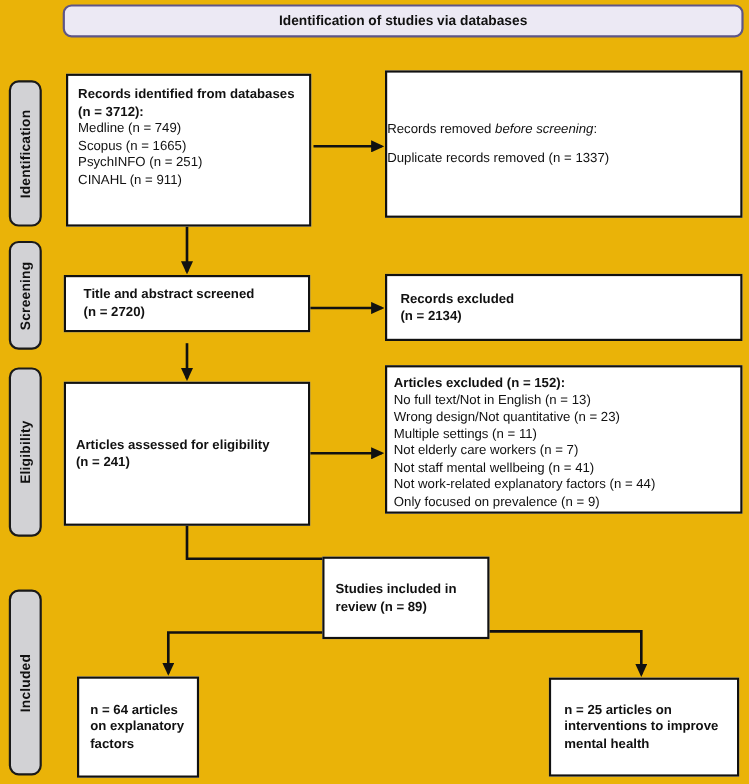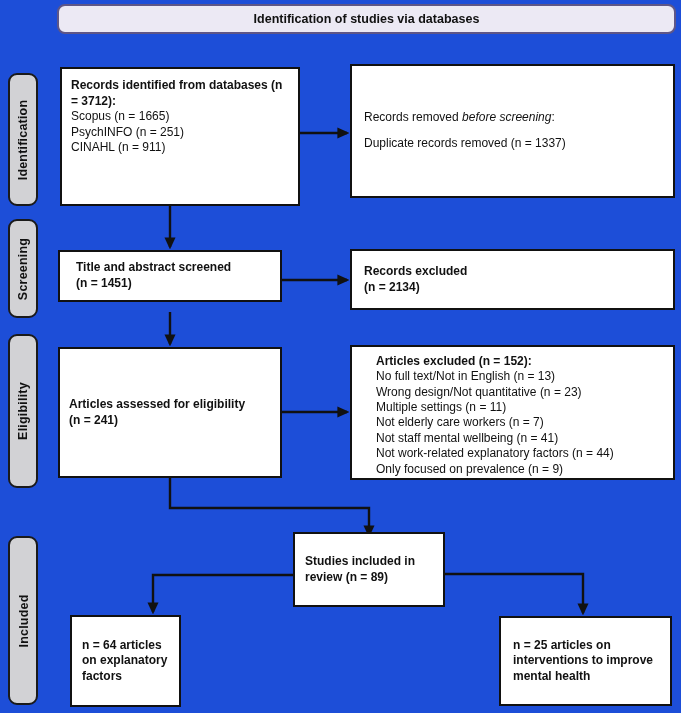--- a/index.html
+++ b/index.html
@@ -1,17 +1,17 @@
 <!DOCTYPE html>
 <html><head>
 <meta charset="utf-8">
 <style>
   html,body{margin:0;padding:0;background:#ffffff;}
   #canvas{
-    position:relative;width:681px;height:713px;background:#1d4ed8;
+    position:relative;width:681px;height:713px;background:#eab308;
     font-family:"Liberation Sans", sans-serif;color:#111;overflow:hidden;
   }
   .hdr{
     position:absolute;left:57px;top:4px;width:619px;height:30px;
     background:#ece9f4;border:2.5px solid #5e5687;border-radius:8px;
     display:flex;align-items:center;justify-content:center;
     font-weight:bold;font-size:12.5px;box-sizing:border-box;
   }
   .stage{
     position:absolute;left:8px;width:30px;background:#d2d2d5;
@@ -61,59 +61,60 @@
   <div class="stage" style="top:219px;height:99px;">
     <span>Screening</span>
   </div>
   <div class="stage" style="top:334px;height:154px;">
     <span>Eligibility</span>
   </div>
   <div class="stage" style="top:536px;height:169px;">
     <span>Included</span>
   </div>
 
-  <div class="box" style="left:60px;top:67px;width:240px;height:139px;padding:9px 8px 0 9px;">
+  <div class="box" style="left:60px;top:67px;width:223px;height:139px;padding:9px 8px 0 9px;">
     <div class="b">Records identified from databases (n = 3712):</div>
+    <div>Medline (n = 749)</div>
     <div>Scopus (n = 1665)</div>
     <div>PsychINFO (n = 251)</div>
     <div>CINAHL (n = 911)</div>
   </div>
 
-  <div class="box vcenter" style="left:350px;top:64px;width:325px;height:134px;padding-left:12px;gap:10px;">
+  <div class="box vcenter" style="left:350px;top:64px;width:325px;height:134px;gap:10px;">
     <div><span>Records removed </span><i>before screening</i><span>:</span></div>
     <div>Duplicate records removed (n = 1337)</div>
   </div>
 
   <div class="box vcenter b" style="left:58px;top:250px;width:224px;height:52px;padding-left:16px;">
     <div>Title and abstract screened</div>
-    <div>(n = 1451)</div>
+    <div>(n = 2720)</div>
   </div>
 
   <div class="box vcenter b" style="left:350px;top:249px;width:325px;height:61px;padding-left:12px;">
     <div>Records excluded</div>
     <div>(n = 2134)</div>
   </div>
 
   <div class="box vcenter b" style="left:58px;top:347px;width:224px;height:131px;padding-left:9px;">
     <div>Articles assessed for eligibility</div>
     <div>(n = 241)</div>
   </div>
 
-  <div class="box" style="left:350px;top:345px;width:325px;height:135px;padding:7px 6px 0 24px;line-height:1.28;">
+  <div class="box" style="left:350px;top:332px;width:325px;height:135px;padding:7px 6px 0 6px;line-height:1.28;">
     <div class="b">Articles excluded (n = 152):</div>
     <div>No full text/Not in English (n = 13)</div>
     <div>Wrong design/Not quantitative (n = 23)</div>
     <div>Multiple settings (n = 11)</div>
     <div>Not elderly care workers (n = 7)</div>
     <div>Not staff mental wellbeing (n = 41)</div>
     <div>Not work-related explanatory factors (n = 44)</div>
     <div>Only focused on prevalence (n = 9)</div>
   </div>
 
-  <div class="box vcenter b" style="left:293px;top:532px;width:152px;height:75px;padding-left:10px;">
+  <div class="box vcenter b" style="left:293px;top:506px;width:152px;height:75px;padding-left:10px;">
     <div>Studies included in review (n = 89)</div>
   </div>
 
   <div class="box vcenter b" style="left:70px;top:615px;width:111px;height:92px;padding-left:10px;">
     <div>n = 64 articles on explanatory factors</div>
   </div>
 
   <div class="box vcenter b" style="left:499px;top:616px;width:173px;height:90px;padding-left:12px;">
     <div>n = 25 articles on interventions to improve mental health</div>
   </div>

